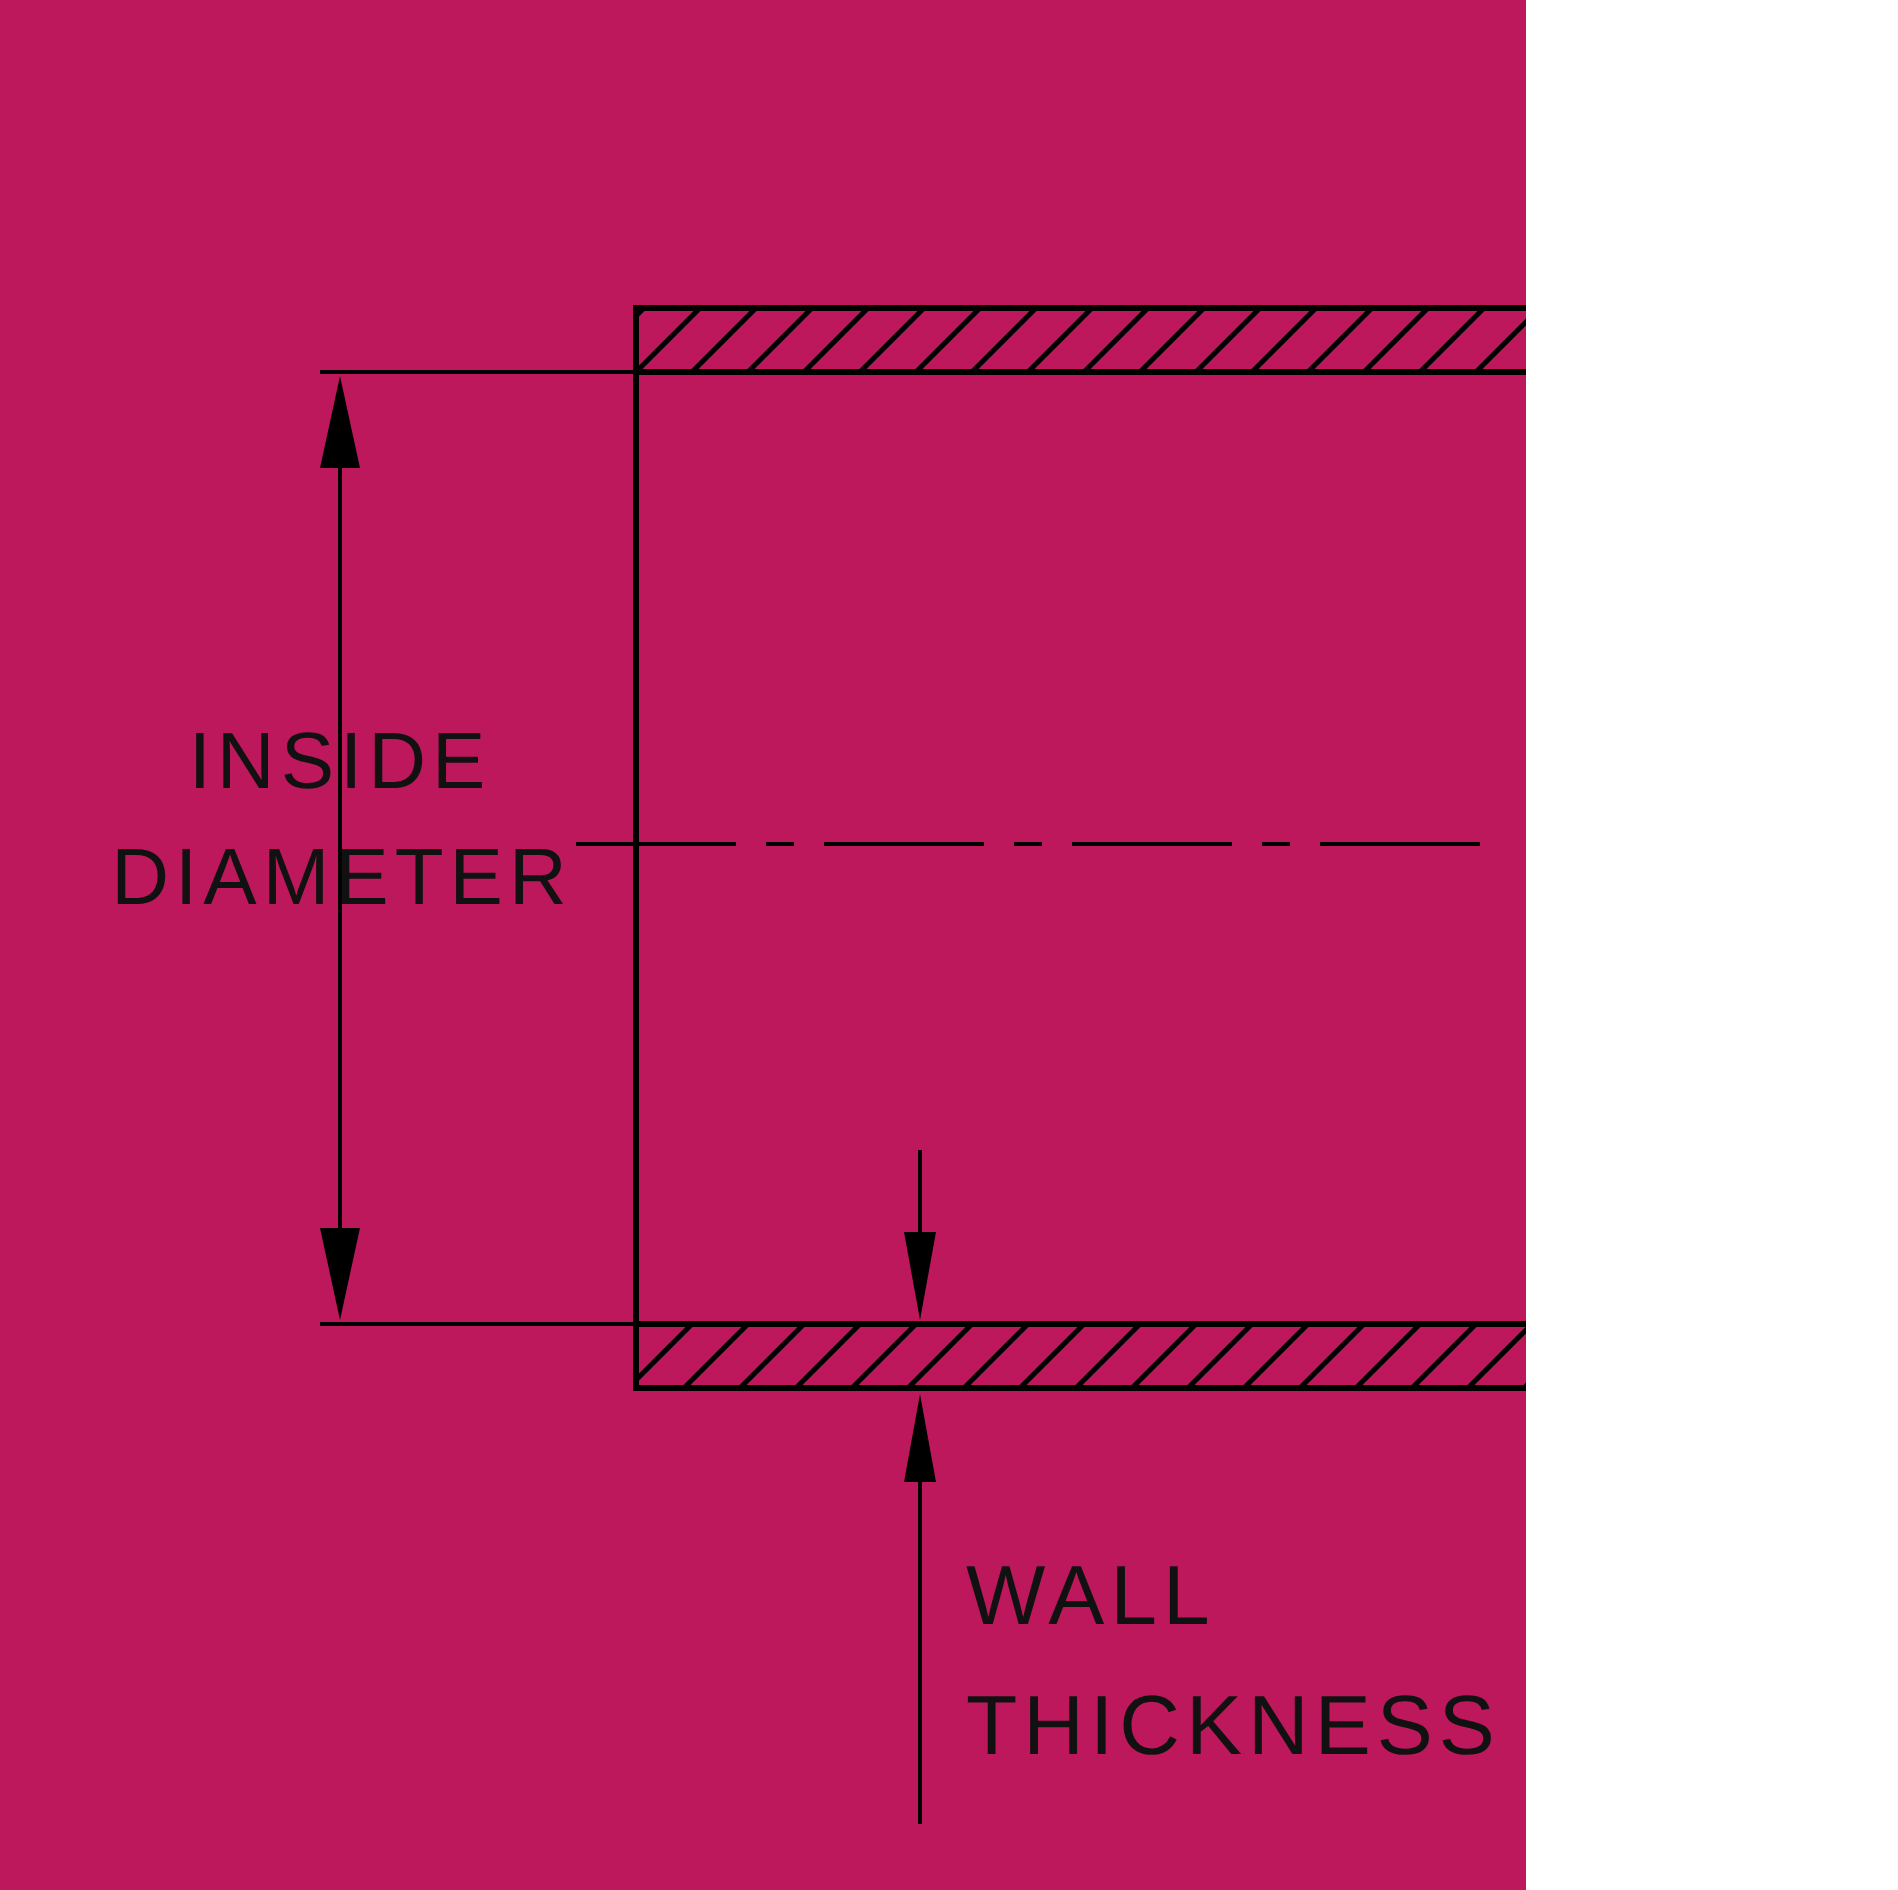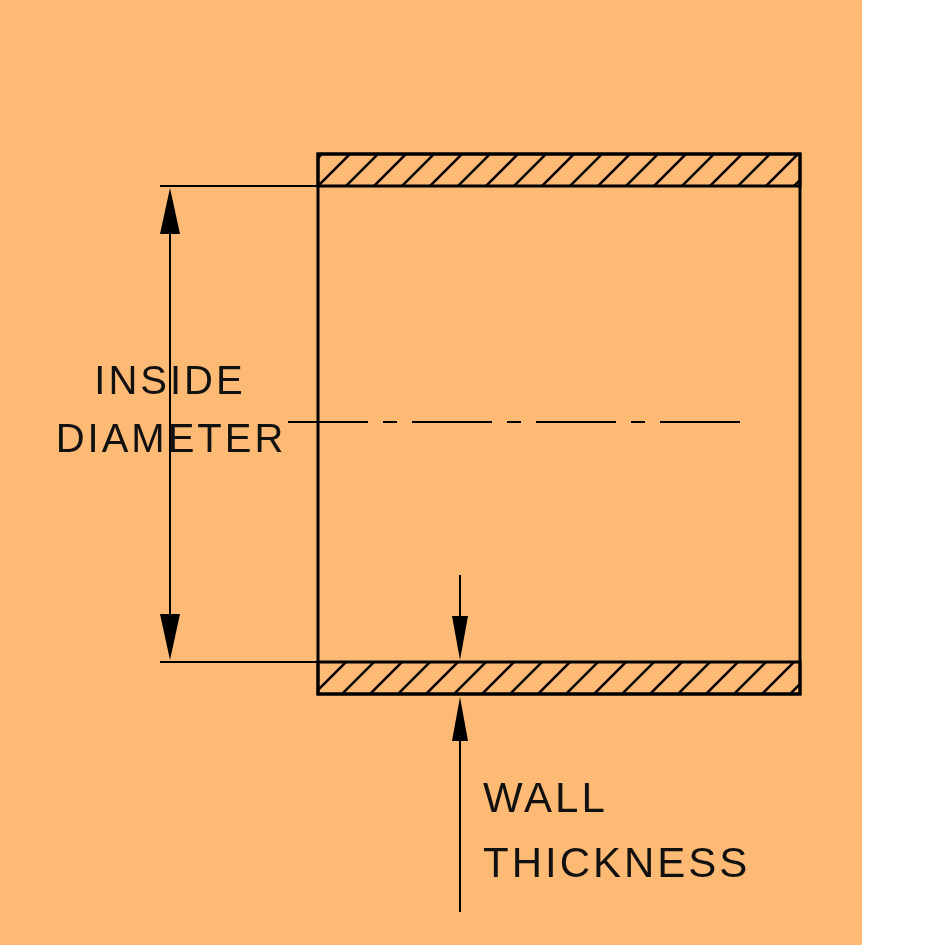--- a/index.html
+++ b/index.html
@@ -2,23 +2,23 @@
 <html><head>
 <meta charset="utf-8">
 <style>
   html, body {
     margin: 0;
     padding: 0;
     background: #ffffff;
   }
   .stage {
     position: relative;
-    width: 862px;
+    width: 763px;
     height: 945px;
-    background: #fdba74;
+    background: #be185d;
     overflow: hidden;
   }
   svg {
     display: block;
   }
   .label {
     font-family: "Liberation Sans", "DejaVu Sans", sans-serif;
     font-size: 40px;
     font-weight: 400;
     letter-spacing: 3px;

